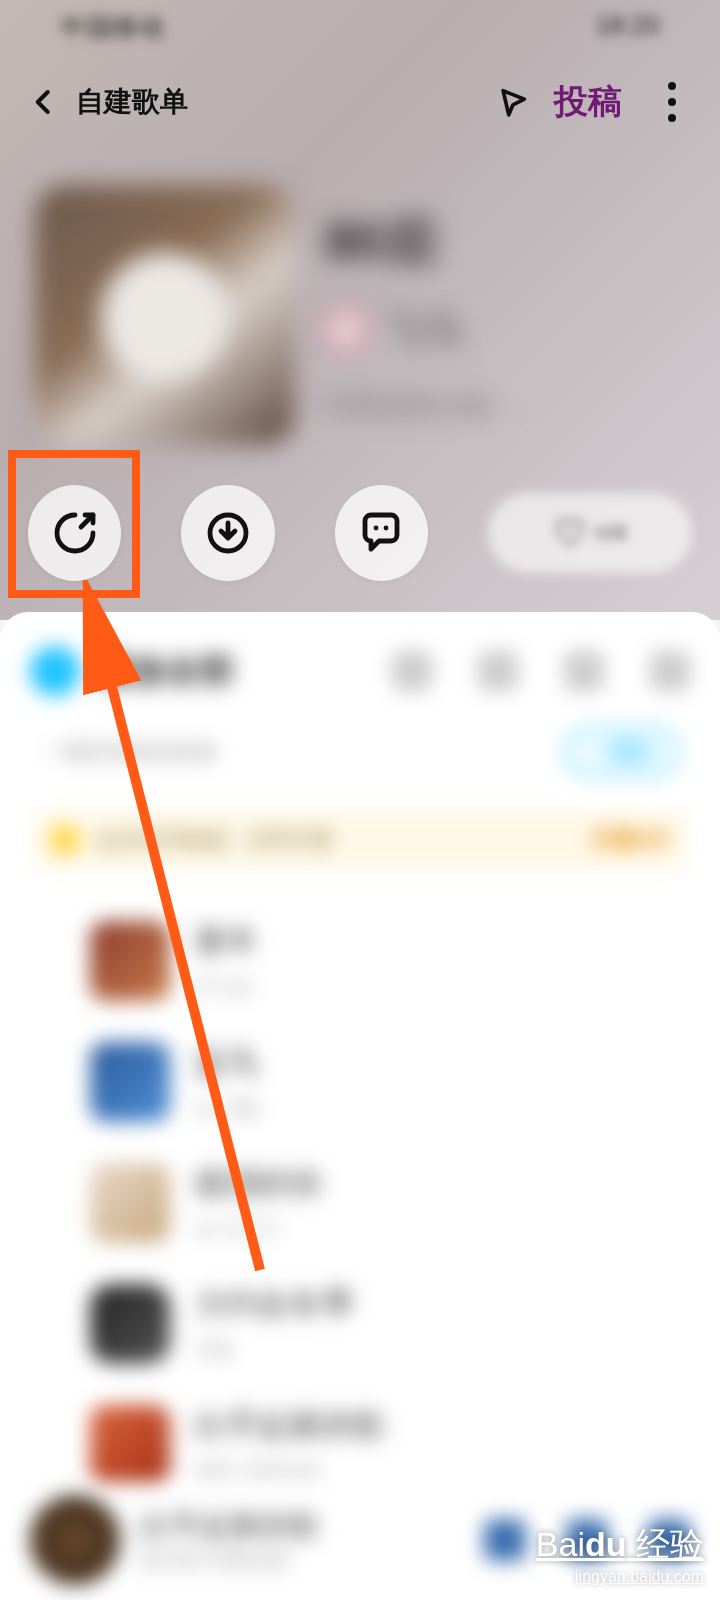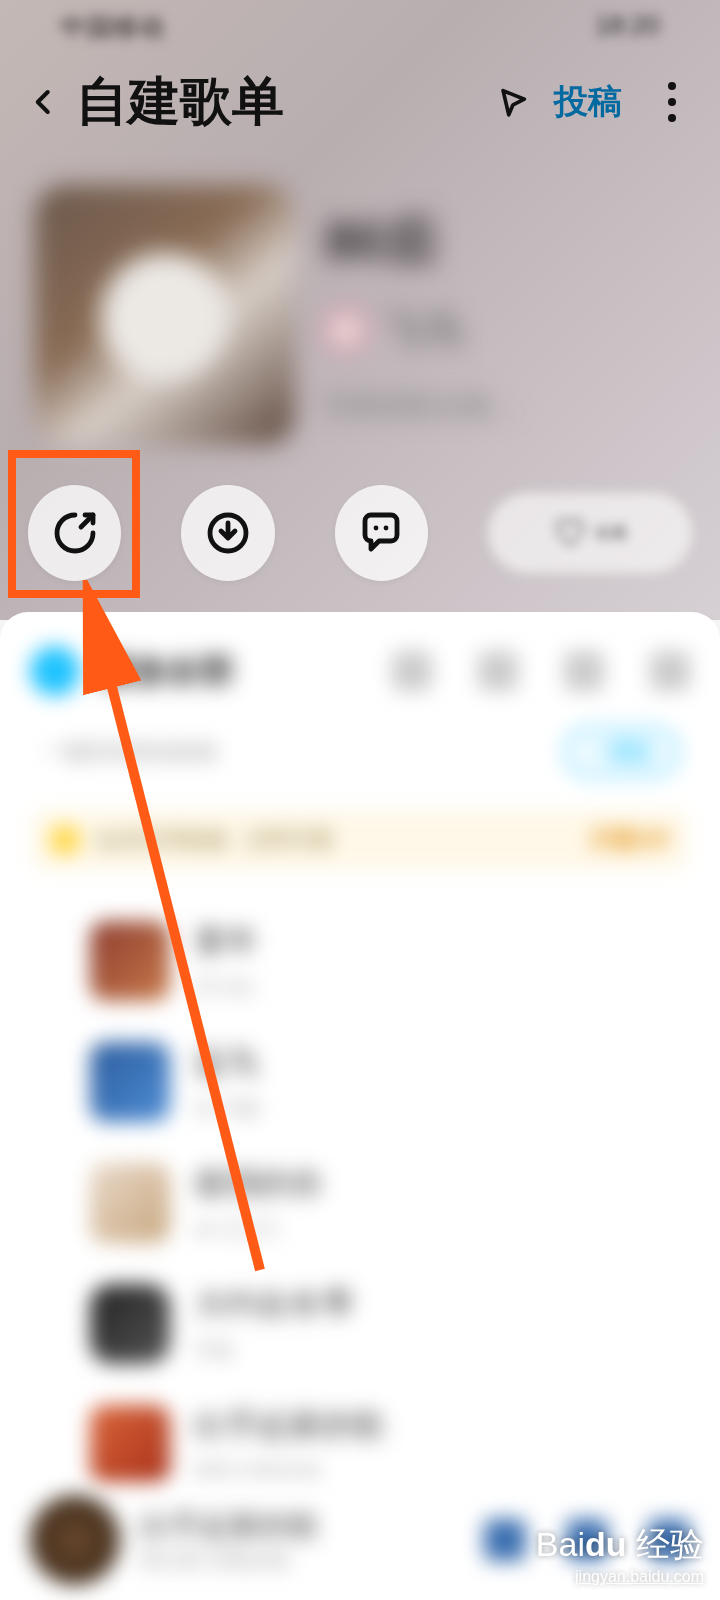--- a/index.html
+++ b/index.html
@@ -37,29 +37,29 @@
     height: 80px;
     display: flex; align-items: center;
     padding: 0 28px 0 22px;
     z-index: 5;
   }
   .header .back {
     width: 44px; height: 44px;
     display:flex; align-items:center; justify-content:center;
   }
   .header .title {
-    font-size: 52px; font-weight: 700;
+    font-size: 28px; font-weight: 700;
     color: #111;
     margin-left: 10px;
     flex: 0 0 auto;
   }
   .header .spacer { flex: 1; }
   .submit {
     display:flex; align-items:center; gap:24px;
-    font-size: 34px; font-weight: 600; color:#0369a1;
+    font-size: 34px; font-weight: 600; color:#701a75;
     margin-right: 30px;
   }
   .more-dots {
     width: 40px; height: 44px;
     display:flex; flex-direction:column; justify-content:center; align-items:center;
     gap: 8px;
   }
   .more-dots span {
     width: 8px; height: 8px; border-radius: 50%; background:#111;
   }
@@ -190,21 +190,21 @@
   .mini-player .mp-text .t{font-size:30px;color:#333;}
   .mini-player .mp-text .s{font-size:20px;color:#999;}
   .mini-player .mp-ctrls{margin-left:auto;display:flex;gap:40px;}
   .mini-player .mp-ctrls div{width:42px;height:42px;background:#3b6fb0;border-radius:8px;}
 
   .watermark{
     position:absolute; right:16px; bottom:14px; z-index:20;
     color:#fff; text-align:right;
     text-shadow:0 0 6px rgba(0,0,0,.4);
   }
-  .watermark .w1{font-size:34px; font-weight:300;}
+  .watermark .w1{font-size:34px; font-weight:300;text-decoration:underline;}
   .watermark .w1 b{font-weight:700;}
   .watermark .w2{font-size:16px; opacity:.9;text-decoration:underline;}
 
   svg{display:block;}
 </style>
 </head>
 <body>
 
 <div class="top-region">
   <div class="status-bar">

